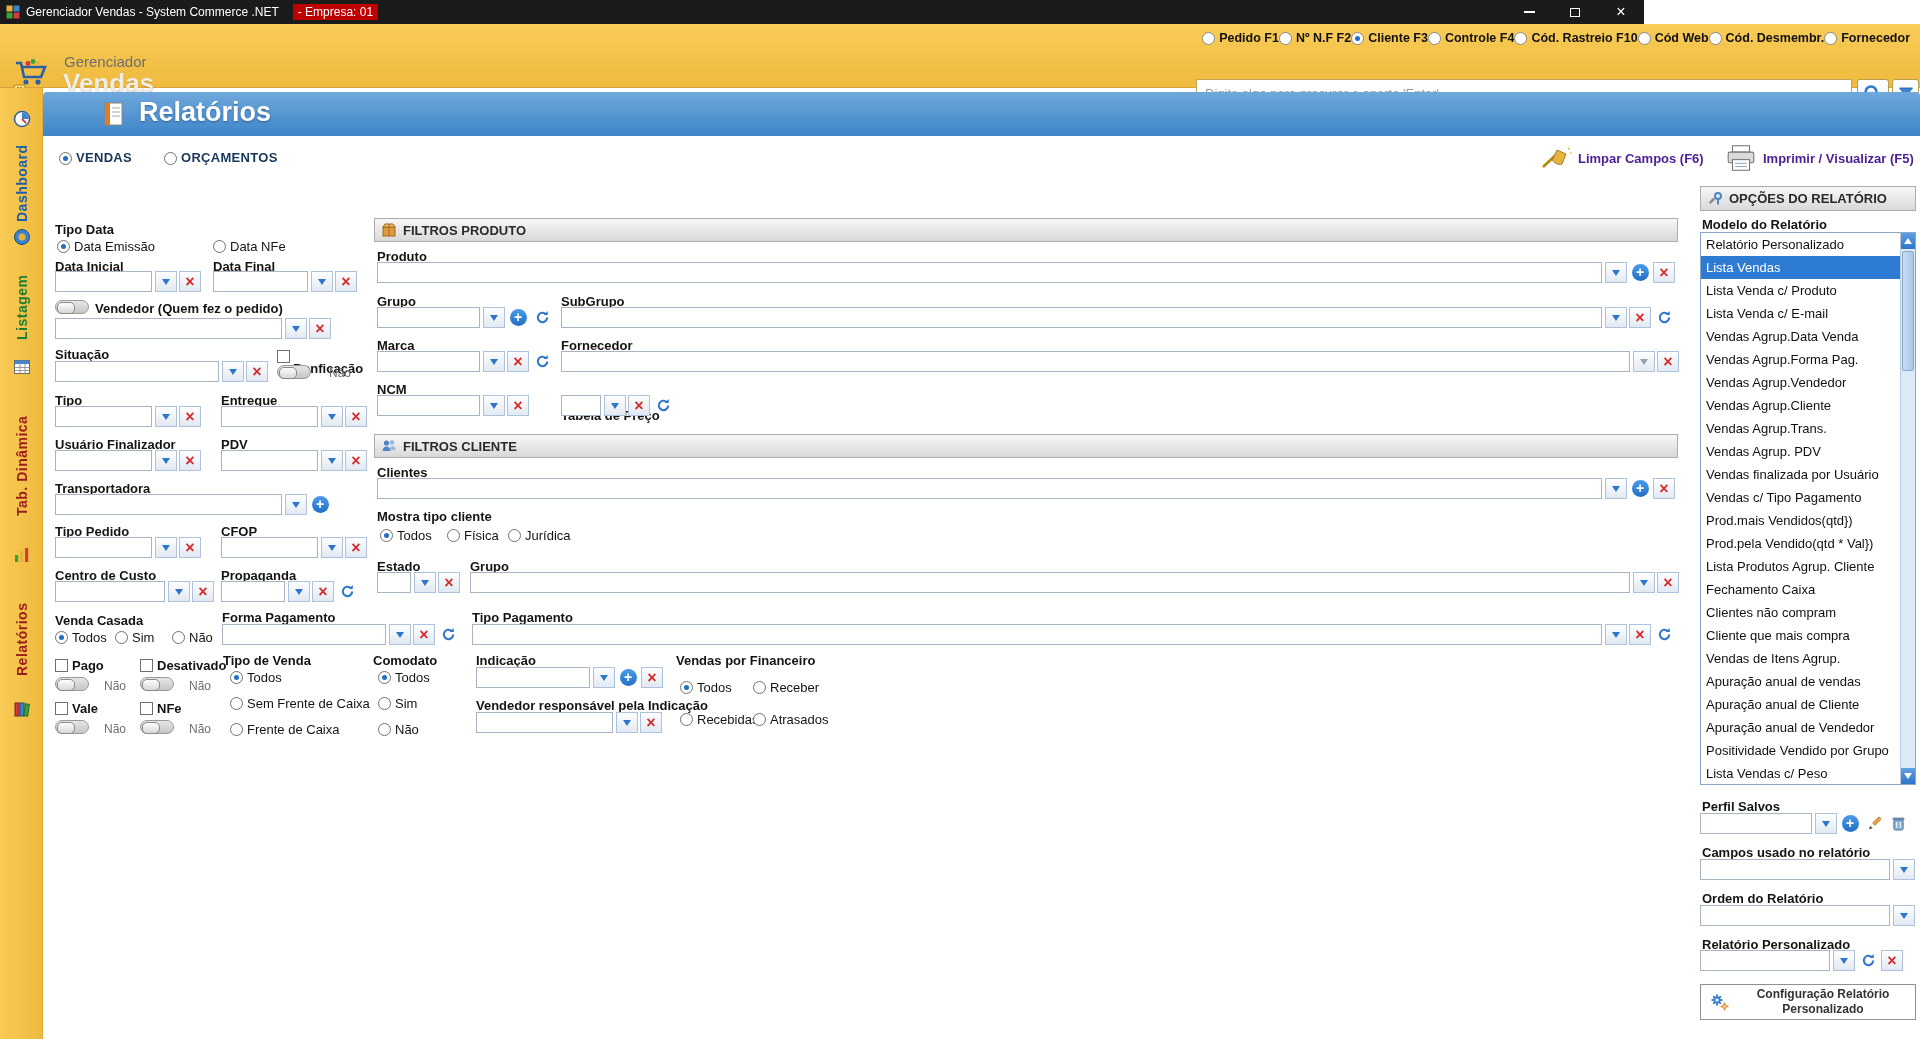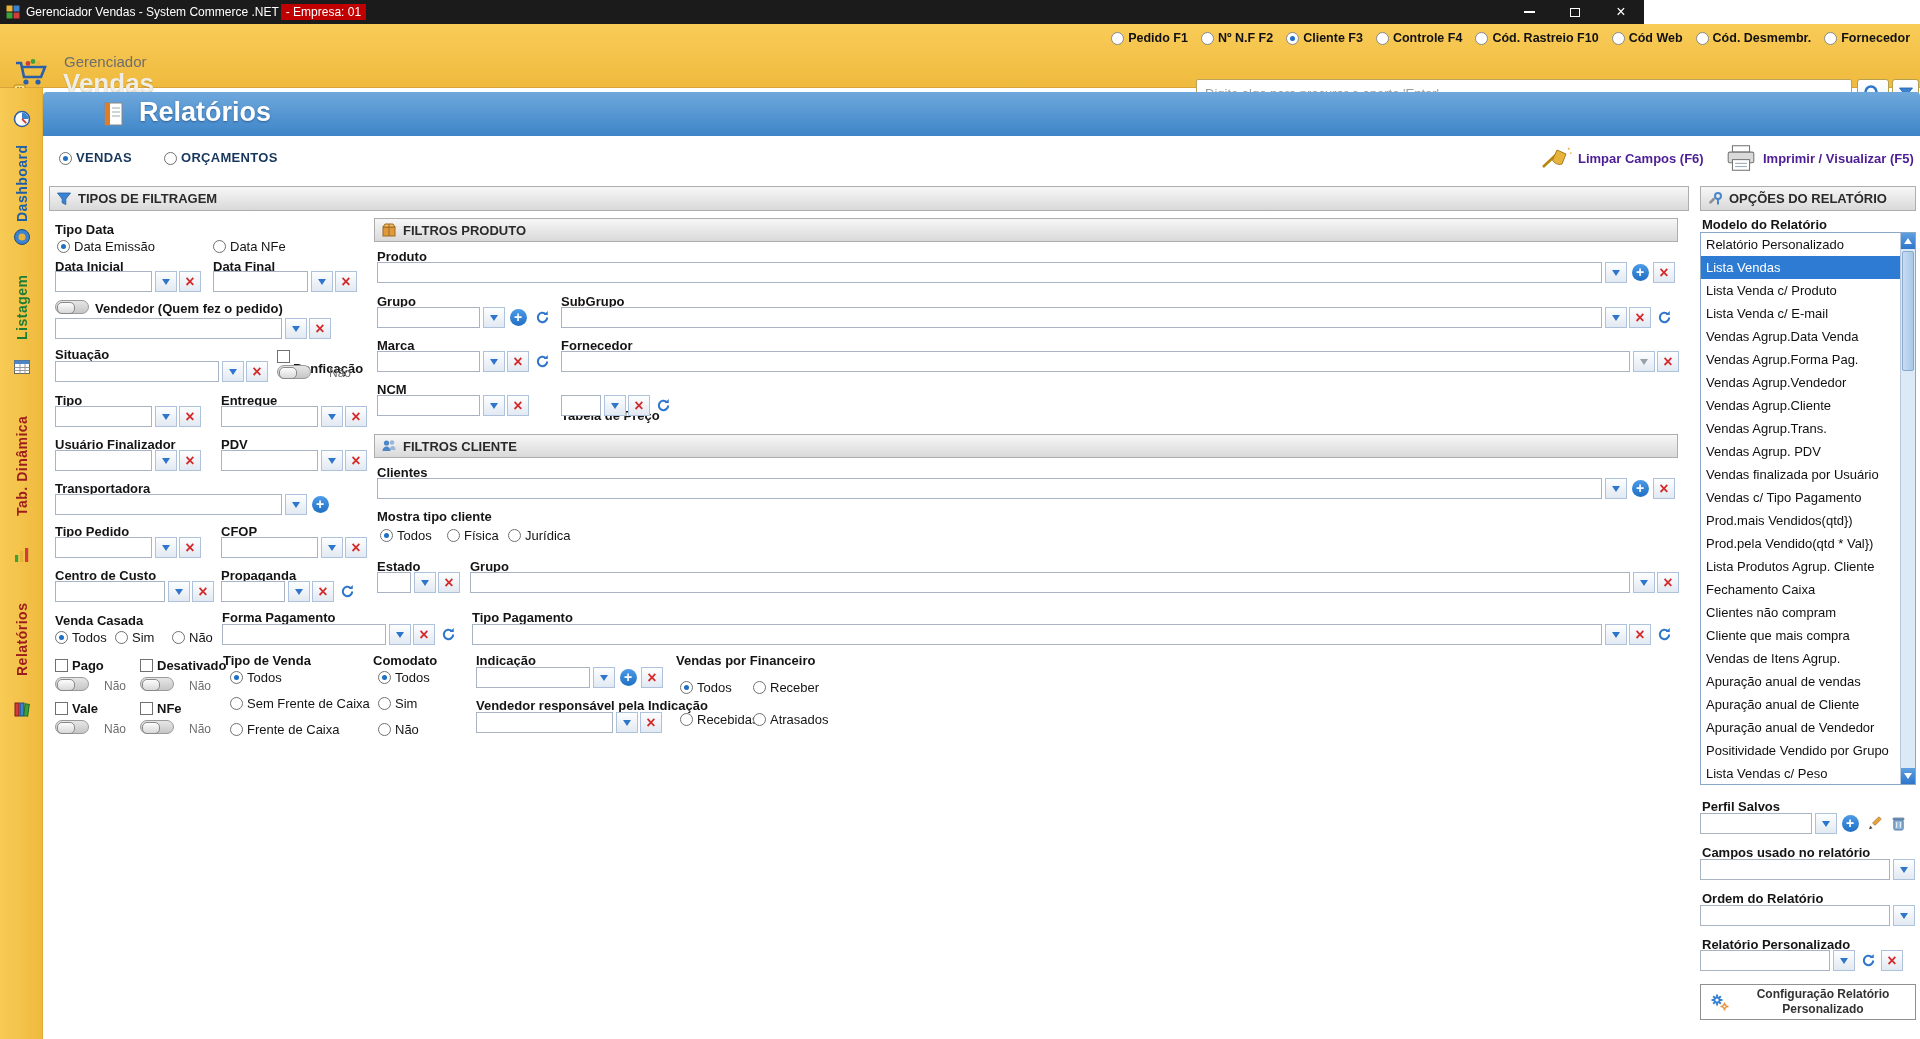--- a/index.html
+++ b/index.html
@@ -2,33 +2,33 @@
 <html><head>
 <meta charset="utf-8">
 <style>
   *{margin:0;padding:0;box-sizing:border-box;font-family:"Liberation Sans",sans-serif;}
   body{background:#777;}
   #screen{position:relative;width:1920px;height:1039px;background:#fff;overflow:hidden;}
 
   
   .titlebar{position:absolute;left:0;top:0;width:1644px;height:24px;background:#1b1b1b;color:#fff;display:flex;align-items:center;padding-left:6px;font-size:12px;}
   .tb-ico{display:flex;align-items:center;margin-right:6px;}
-  .tb-badge{background:#C00000;color:#fff;padding:1px 5px;margin-left:2px;font-size:12px;}
+  .tb-badge{background:#C00000;color:#fff;padding:1px 5px;margin-left:14px;font-size:12px;}
   .win-controls{position:absolute;right:0;top:0;height:24px;display:flex;}
   .win-btn{width:46px;height:24px;display:flex;align-items:center;justify-content:center;color:#fff;}
   .glyph-min{display:block;width:11px;height:2px;background:#fff;}
   .glyph-max{display:block;width:10px;height:9px;border:1.5px solid #fff;}
   .glyph-close{font-size:16px;line-height:1;}
 
   
   .header{position:absolute;left:0;top:24px;width:1920px;height:64px;background:linear-gradient(#F9CC58,#EFBA3E);border-bottom:1px solid #D9A53A;}
   .logo{position:absolute;left:10px;top:30px;}
   .brand-top{position:absolute;left:64px;top:29px;font-size:15px;color:#6E6E6E;}
   .brand-bottom{position:absolute;left:63px;top:44px;font-size:26px;font-weight:bold;color:#EFEDE6;text-shadow:0 1px 1px rgba(120,90,0,.4);}
-  .search-modes{position:absolute;right:10px;top:7px;display:flex;gap:13px;align-items:center;}
+  .search-modes{position:absolute;right:10px;top:7px;display:flex;align-items:center;}
   .hmode{display:flex;align-items:center;gap:4px;font-size:12.5px;font-weight:600;color:#111;white-space:nowrap;}
   .hradio{position:relative;display:inline-block;width:13px;height:13px;border-radius:50%;background:#fff;border:1px solid #8a8a8a;}
   .hradio.sel::after{content:"";position:absolute;left:3px;top:3px;width:5px;height:5px;border-radius:50%;background:#1F6FC4;}
   .search-input{position:absolute;left:1196px;top:55px;width:656px;height:29px;border:1px solid #BBA45A;border-radius:2px;padding:0 8px;font-size:13px;color:#333;background:#fff;}
   .search-input::placeholder{color:#9a9a9a;}
   .hbtn{position:absolute;top:55px;height:29px;background:linear-gradient(#fff,#EAF0F8);border:1px solid #B5A050;border-radius:3px;display:flex;align-items:center;justify-content:center;}
   .search-btn{left:1857px;width:32px;}
   .filter-btn{left:1892px;width:27px;}
 
   
@@ -197,28 +197,20 @@
   <span class="act-label" style="left:1578px;top:151px;">Limpar Campos (F6)</span>
   <span class="act-ico" style="left:1725px;top:143px;"><svg width="32" height="30" viewBox="0 0 30 26">
         <rect x="7" y="1.5" width="16" height="6" fill="#fff" stroke="#777"></rect>
         <rect x="3" y="7.5" width="24" height="10" rx="1.5" fill="#D9D9D9" stroke="#777"></rect>
         <rect x="7" y="14.5" width="16" height="10" fill="#fff" stroke="#777"></rect>
         <line x1="9.5" y1="18" x2="20.5" y2="18" stroke="#9ab"></line>
         <line x1="9.5" y1="21" x2="20.5" y2="21" stroke="#9ab"></line>
       </svg></span>
   <span class="act-label" style="left:1763px;top:151px;">Imprimir / Visualizar (F5)</span>
 
-  <div class="secbar" id="bar-tipos">
-    <span style="display:flex;">
-        <svg width="16" height="16" viewBox="0 0 16 16">
-          <path d="M1.5 2h13L9.8 8v5.6l-3.6-1.8V8z" fill="#3B82D0" stroke="#1F5FA8" stroke-width="0.8"></path>
-        </svg>
-      </span>
-    <span>TIPOS DE FILTRAGEM</span>
-  </div>
   <div class="secbar" id="bar-produto">
     <span style="display:flex;">
         <svg width="16" height="16" viewBox="0 0 16 16">
           <rect x="2" y="5" width="12" height="9" fill="#E09A3C" stroke="#9C6B20"></rect>
           <path d="M2 5l2-3h8l2 3z" fill="#F2BE6A" stroke="#9C6B20"></path>
           <line x1="8" y1="2" x2="8" y2="14" stroke="#9C6B20"></line>
         </svg>
       </span>
     <span>FILTROS PRODUTO</span>
   </div>

